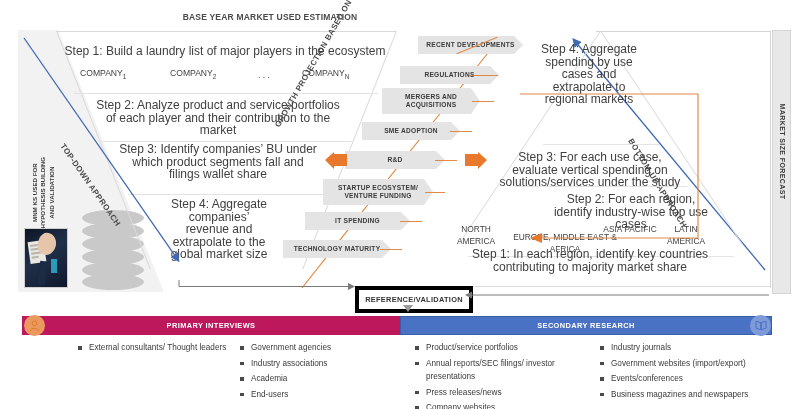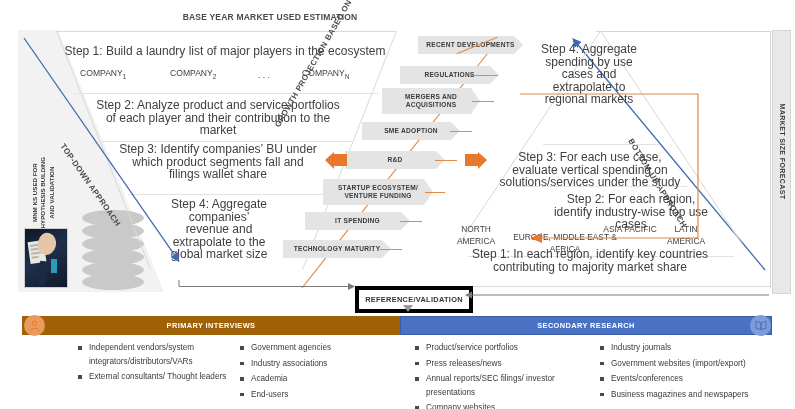--- a/index.html
+++ b/index.html
@@ -96,21 +96,21 @@
   .region{position:absolute;text-align:center;font-size:8.4px;
       line-height:11.5px;color:#3f3f3f;}
 
   
   #refbox{left:355px;top:286px;width:110px;height:19px;background:#fff;
       border:4px solid #000000;display:flex;align-items:center;
       justify-content:center;font-size:7.4px;font-weight:bold;
       letter-spacing:.3px;color:#333;}
 
   
-  #bar-primary{left:22px;top:316px;width:378px;height:19px;background:#a16207;
+  #bar-primary{left:22px;top:316px;width:378px;height:19px;background:#be185d;
       display:flex;align-items:center;justify-content:center;}
   #bar-secondary{left:400px;top:316px;width:372px;height:19px;background:#4a72c4;
       border:1px solid #3a5da8;box-sizing:border-box;
       display:flex;align-items:center;justify-content:center;}
   .bar-label{color:#ffffff;font-size:7.4px;font-weight:bold;letter-spacing:.4px;}
 
   #icon-primary{left:24px;top:315px;width:21px;height:21px;border-radius:50%;
       background:#eb9a5f;display:flex;align-items:center;justify-content:center;}
   #icon-secondary{left:750px;top:315px;width:21px;height:21px;border-radius:50%;
       background:#7e9ad8;display:flex;align-items:center;justify-content:center;}
@@ -297,38 +297,37 @@
   </div>
   <div class="abs" id="icon-secondary">
     <svg width="12" height="11" viewBox="0 0 12 11">
       <path d="M1,1.2 L5.8,2.6 L5.8,9.6 L1,8.2 Z" fill="none" stroke="#4a72c4" stroke-width="1"></path>
       <path d="M11,1.2 L6.2,2.6 L6.2,9.6 L11,8.2 Z" fill="none" stroke="#4a72c4" stroke-width="1"></path>
     </svg>
   </div>
 
   <div class="bullets" style="left:78px;top:341px;width:160px;">
     <ul>
-      <li>Independent vendors/system integrators/distributors/VARs</li>
       <li>External consultants/ Thought leaders</li>
     </ul>
   </div>
   <div class="bullets" style="left:240px;top:341px;width:150px;">
     <ul>
       <li>Government agencies</li>
       <li>Industry associations</li>
       <li>Academia</li>
       <li>End-users</li>
     </ul>
   </div>
 
   <div class="bullets" style="left:415px;top:341px;width:170px;">
     <ul>
       <li>Product/service portfolios</li>
+      <li>Annual reports/SEC filings/ investor presentations</li>
       <li>Press releases/news</li>
-      <li>Annual reports/SEC filings/ investor presentations</li>
       <li>Company websites</li>
     </ul>
   </div>
   <div class="bullets" style="left:600px;top:341px;width:195px;">
     <ul>
       <li>Industry journals</li>
       <li>Government websites (import/export)</li>
       <li>Events/conferences</li>
       <li>Business magazines and newspapers</li>
     </ul>

